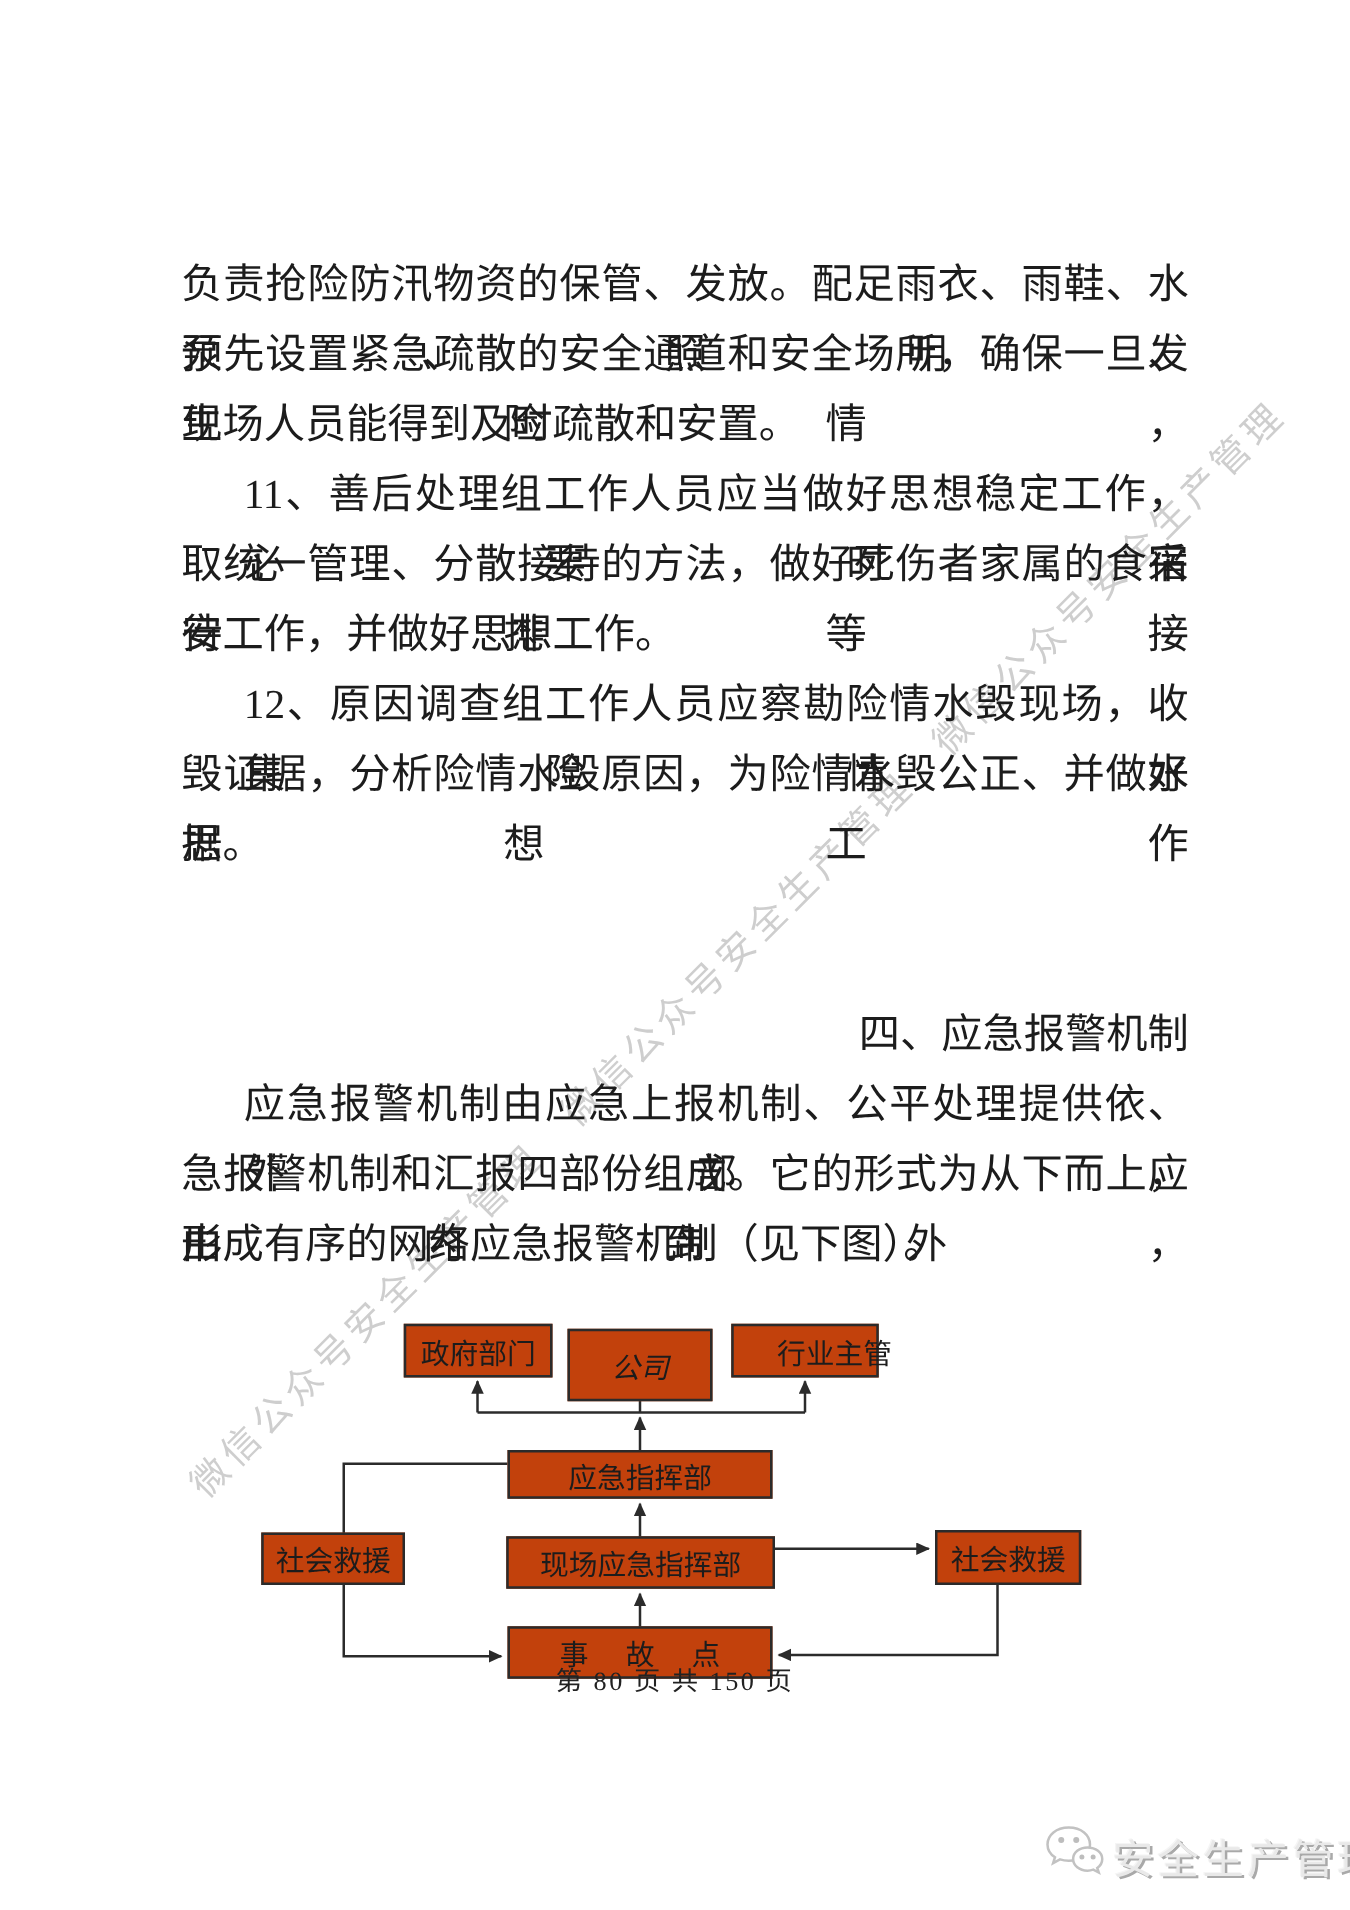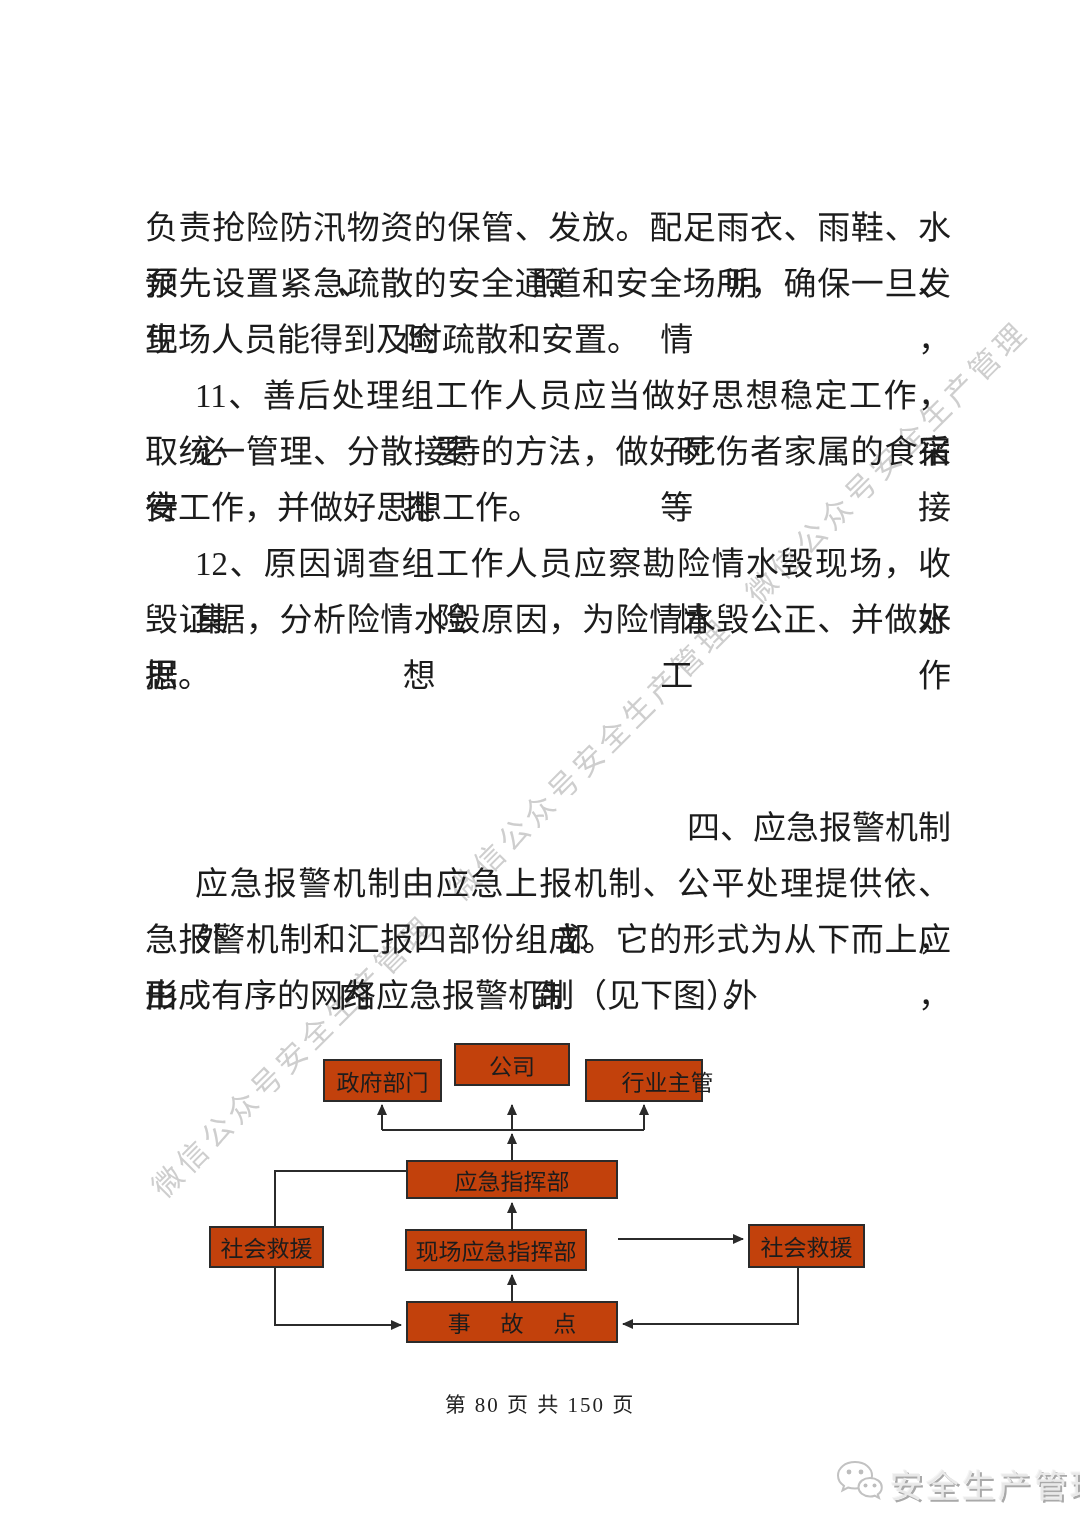--- a/index.html
+++ b/index.html
@@ -45,30 +45,30 @@
     position:absolute;
     border:2px solid #2b2b2b;
     background:#c2410c;
     display:flex;align-items:center;justify-content:center;
     font-size:23px;color:#1c1c1c;
     box-sizing:border-box;
     white-space:nowrap;
   }
   .fc-wide{letter-spacing:12px;text-indent:12px;}
   #node-gov      {left:323px;top:19px; width:119px;height:43px;}
-  #node-company  {left:454px;top:3px; width:116px;height:43px;}
+  #node-company  {left:454px;top:23px; width:116px;height:58px;font-style:italic;}
   #node-industry {left:585px;top:19px; width:118px;height:43px;padding-left:47px;}
   #node-hq       {left:406px;top:120px;width:212px;height:39px;}
   #node-rescue-l {left:209px;top:186px;width:115px;height:42px;}
-  #node-site-hq  {left:405px;top:189px;width:182px;height:42px;}
+  #node-site-hq  {left:405px;top:189px;width:215px;height:42px;}
   #node-rescue-r {left:748px;top:184px;width:117px;height:44px;}
   #node-accident {left:406px;top:261px;width:212px;height:42px;}
   
   #footer{
-    position:absolute;left:0;top:1388px;width:1080px;
+    position:absolute;left:0;top:1328px;width:1080px;
     text-align:center;font-size:21px;letter-spacing:2px;color:#222;
     z-index:2;
   }
   
   #brand{
     position:absolute;top:1458px;left:834px;
     display:flex;align-items:center;gap:6px;
     z-index:2;
   }
   #brand-name{

